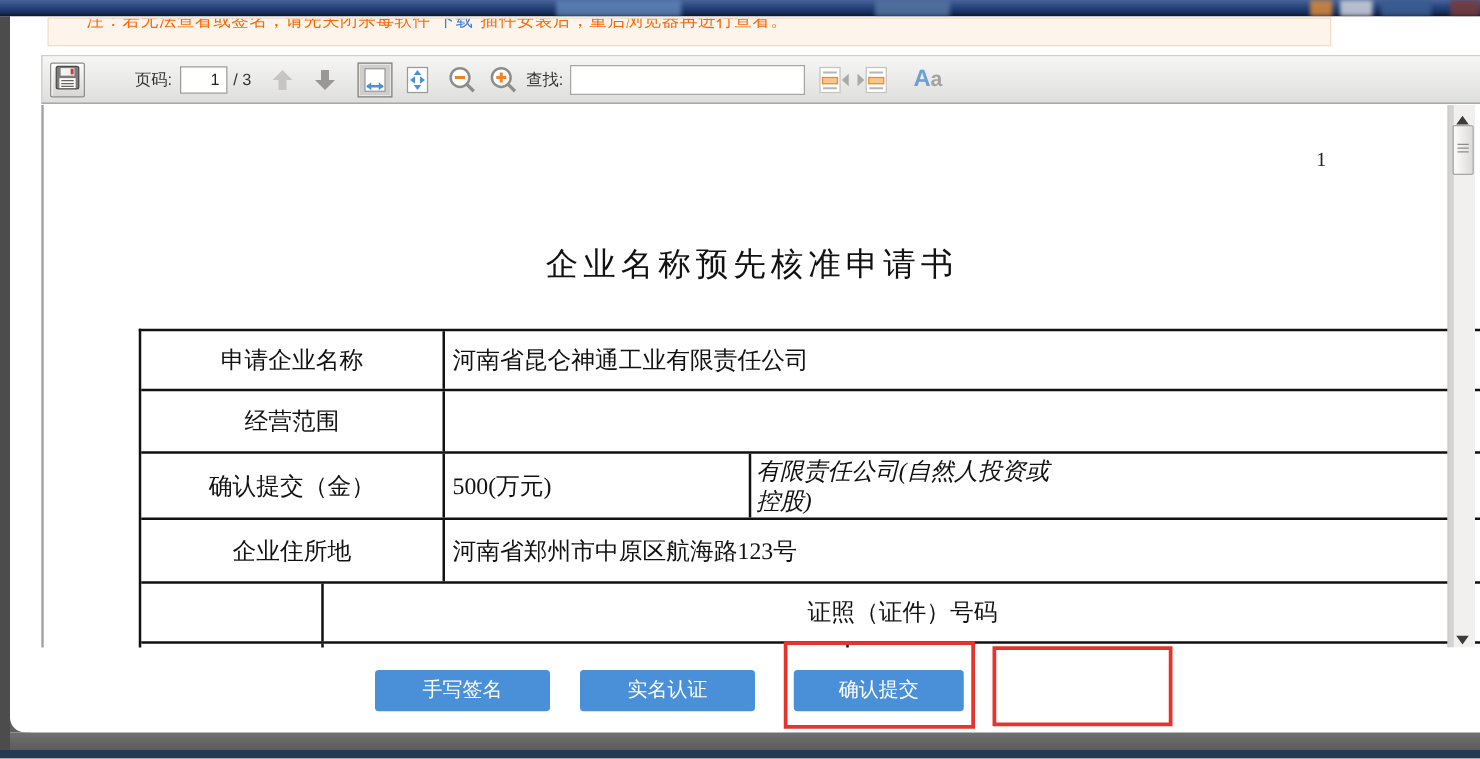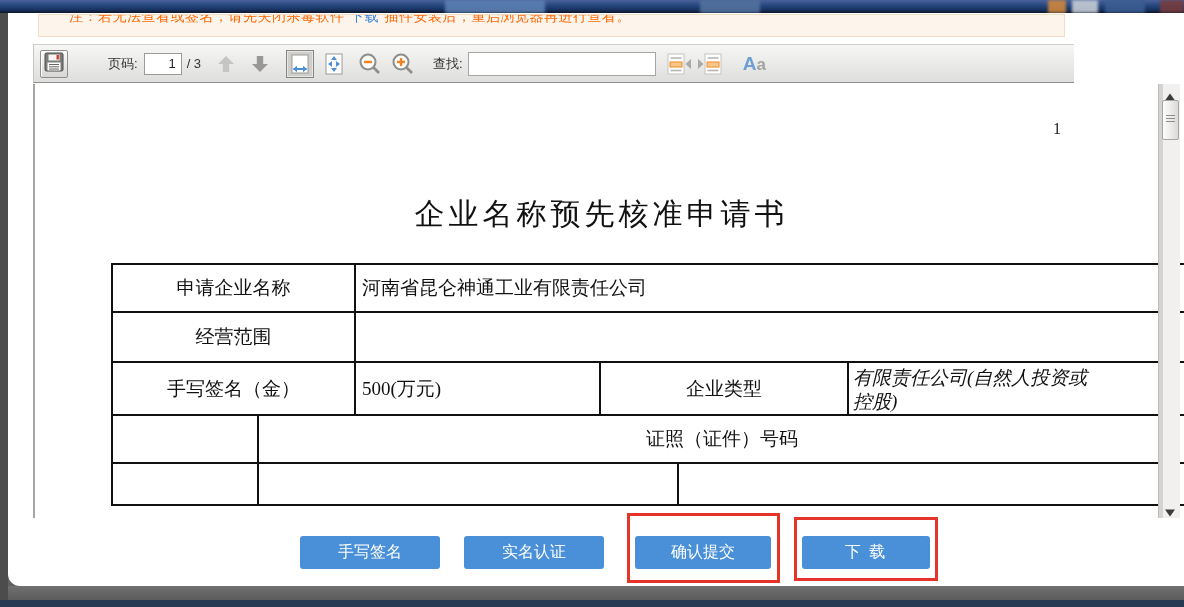--- a/index.html
+++ b/index.html
@@ -19,54 +19,54 @@
                 border-bottom-left-radius:12px; z-index:2; }
 
   
   #notice { position:absolute; left:30px; top:1px; width:1027px; height:23px;
             background:#fdf5ec; border:1px solid #f3ddc2; overflow:hidden;
             font-size:14px; color:#f60; white-space:nowrap; }
   #notice .inner { display:block; margin-top:-7px; padding-left:30px; letter-spacing:.5px; }
   #notice a.dl { color:#3d7fd9; text-decoration:none; }
 
   
-  #toolbar { position:absolute; left:25px; top:31px; width:1041px; height:39px;
+  #toolbar { position:absolute; left:25px; top:31px; width:1151px; height:39px;
              background:linear-gradient(#f6f6f5,#dededc);
              border-top:1px solid #cfcfcd; border-bottom:1px solid #8f8f8e; border-left:1px solid #c4c4c2;
              display:flex; align-items:center; font-size:13px; color:#333; }
   .tbtn { display:flex; align-items:center; justify-content:center; cursor:pointer; }
   #save-btn { width:28px; height:28px; margin-left:6px;
               background:linear-gradient(#fcfcfb,#d7d6d4); border:1px solid #8f8f8d;
               box-shadow:inset 1px 1px 0 #fff; border-radius:2px; }
   .tb-label { color:#333; }
   #page-label { margin-left:40px; }
   #page-input { width:38px; height:22px; margin-left:6px; border:1px solid #9a9a98; background:#fff;
                 font-size:13px; text-align:right; padding-right:5px; color:#222; }
   #page-total { margin-left:5px; }
   .nav-arrow { width:22px; height:22px; }
   #up-arrow { margin-left:14px; } #down-arrow { margin-left:12px; }
   #fit-width-btn { width:28px; height:28px; margin-left:15px; background:#cfcecb;
                    border:1px solid #858583; box-shadow:inset 0 0 0 1px #e7e6e4; }
   #fit-page-btn { width:28px; height:28px; margin-left:6px; }
   #zoom-out-btn,#zoom-in-btn { width:28px; height:28px; }
   #zoom-out-btn { margin-left:8px; } #zoom-in-btn { margin-left:5px; }
-  #find-label { margin-left:16px; }
+  #find-label { margin-left:4px; }
   #find-input { width:188px; height:24px; margin-left:5px; border:1px solid #a6a6a4; background:#fff;
                 font-size:13px; padding:0 4px; color:#222; }
   #find-prev-btn { margin-left:10px; } #find-next-btn { margin-left:5px; }
   #case-toggle { margin-left:20px; font-weight:bold; font-size:19px; letter-spacing:0; cursor:pointer; }
   #case-toggle .big { color:#6d9fd4; } #case-toggle .small { color:#a3a3a1; font-size:17px; }
 
   
   #viewer { position:absolute; left:25px; top:71px; width:1151px; height:434px; background:#fff;
             border-left:2px solid #a5a5a3; overflow:hidden; }
   #doc-page-number { position:absolute; left:1018px; top:36px; font-family:"Liberation Serif","DejaVu Serif",serif;
                      font-size:16px; color:#222; }
   #doc-title { position:absolute; left:76px; top:110px; width:981px; text-align:center;
-               font-family:"Liberation Serif","DejaVu Serif",serif; font-size:30px; color:#111; letter-spacing:4px; }
+               font-family:"Liberation Serif","DejaVu Serif",serif; font-size:26px; color:#111; letter-spacing:4px; }
   #doc-table { position:absolute; left:76px; top:179px; width:1076px;
                border:2px solid #111; border-bottom:none;
                font-family:"Liberation Serif","DejaVu Serif",serif; font-size:19px; color:#111; }
   .trow { display:flex; border-bottom:2px solid #111; }
   .tcell { display:flex; align-items:center; overflow:hidden; }
   .tcell.lbl { justify-content:center; text-align:center; }
   .tcell.val { justify-content:flex-start; padding-left:6px; }
   .tcell.bdr { border-right:2px solid #111; }
   .r1 { height:48px; } .r2 { height:50px; } .r3 { height:53px; } .r4 { height:51px; } .r5 { height:48px; } .r6 { height:42px; }
   .w243 { width:243px; } .wrest { flex:1;text-align:right; }
@@ -218,24 +218,27 @@
       <div id="doc-table">
         <div class="trow r1">
           <div class="tcell lbl bdr w243">申请企业名称</div>
           <div class="tcell val wrest">河南省昆仑神通工业有限责任公司</div>
         </div>
         <div class="trow r2">
           <div class="tcell lbl bdr w243">经营范围</div>
           <div class="tcell val wrest"></div>
         </div>
         <div class="trow r3">
-          <div class="tcell lbl bdr w243">手写签名（金）</div>
+          <div class="tcell lbl bdr w243">确认提交（金）</div>
           <div class="tcell val num-right bdr w245">500(万元)</div>
-          <div class="tcell lbl bdr w248">企业类型</div>
           <div class="tcell wrapcell w245b">有限责任公司(自然人投资或控股)</div>
+        </div>
+        <div class="trow r4">
+          <div class="tcell lbl bdr w243">企业住所地</div>
+          <div class="tcell val wrest">河南省郑州市中原区航海路123号</div>
         </div>
         <div class="trow r5">
           <div class="tcell bdr w146"></div>
           <div class="tcell lbl w415">证照（证件）号码</div>
         </div>
         <div class="trow r6">
           <div class="tcell bdr w146"></div>
           <div class="tcell bdr w420"></div>
           <div class="tcell w415"></div>
         </div>
@@ -260,18 +263,17 @@
               <path d="M6 8.5 L11 1.5 L1 1.5 Z" fill="#3b3b39"></path>
             </svg>
         </div>
       </div>
     </div>
   </div>
 
   <button class="action-btn" id="btn-sign">手写签名</button>
   <button class="action-btn" id="btn-verify">实名认证</button>
   <button class="action-btn" id="btn-submit">确认提交</button>
-  <button class="action-btn" id="btn-download">下 载</button>
 
   <div class="red-rect" id="rect-submit"></div>
   <div class="red-rect" id="rect-download"></div>
 
 </div>
 
 </body></html>

